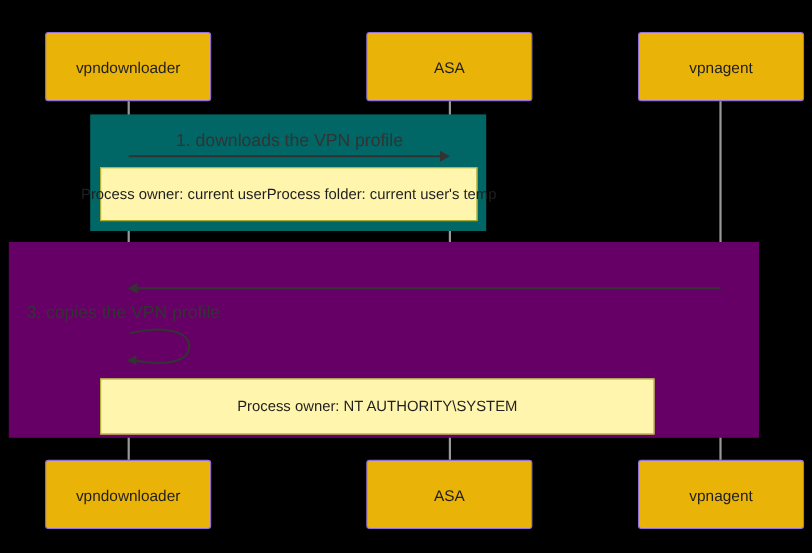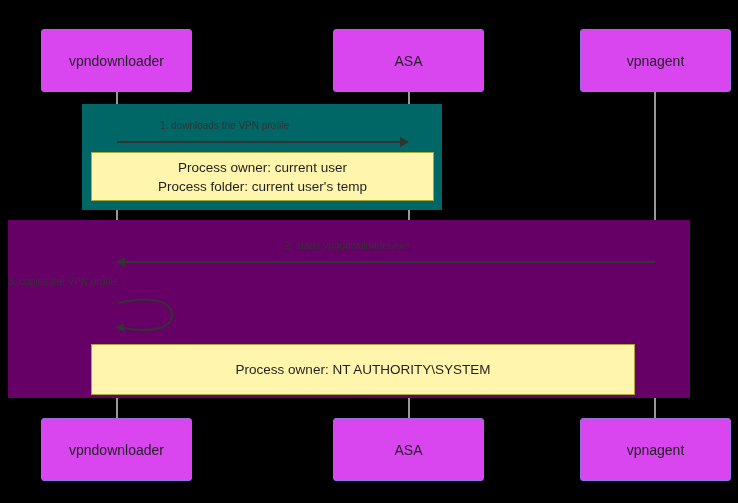--- a/index.html
+++ b/index.html
@@ -23,21 +23,21 @@
     position: absolute;
     width: 2px;
     background: #999999;
     z-index: 1;
   }
 
   
   .participant {
     position: absolute;
     box-sizing: border-box;
-    background: #d946ef;
+    background: #eab308;
     border: 1px solid #9370DB;
     border-radius: 3px;
     display: flex;
     align-items: center;
     justify-content: center;
     color: #1f1f1f;
     font-size: 14px;
     z-index: 6;
   }
 
@@ -68,37 +68,37 @@
     border-left: 9px solid #333333;
   }
   .arrowhead.left {
     border-top: 5px solid transparent;
     border-bottom: 5px solid transparent;
     border-right: 9px solid #333333;
   }
   .msg-label {
     position: absolute;
     color: #333333;
-    font-size: 10px;
+    font-size: 16px;
     white-space: nowrap;
     z-index: 5;
   }
   .selfloop {
     position: absolute;
     z-index: 4;
   }
 
   
   .note {
     position: absolute;
     box-sizing: border-box;
     background: #FFF5AD;
     border: 1px solid #AAAA33;
     display: flex;
-    flex-direction: column;
+    flex-direction: row;
     align-items: center;
     justify-content: center;
     color: #1f1f1f;
     font-size: 13.5px;
     line-height: 19px;
     z-index: 5;
   }
   .note-line { white-space: nowrap; }
 </style>
 </head>
@@ -126,31 +126,30 @@
   <div class="msg-line" style="left:117px; top:141px; width:285px;"></div>
   <div class="arrowhead right" style="left:400px; top:137px;"></div>
 
   <div class="note" style="left:91px; top:152px; width:343px; height:49px;">
     <span class="note-line">Process owner: current user</span>
     <span class="note-line">Process folder: current user's temp</span>
   </div>
 
   <div class="region purple" style="left:8px; top:220px; width:682px; height:178px;"></div>
 
-  <div class="msg-label" style="left:285px; top:240px;">2. starts vpndownloader.exe</div>
   <div class="msg-line" style="left:124px; top:261px; width:531px;"></div>
   <div class="arrowhead left" style="left:116px; top:257px;"></div>
 
-  <div class="msg-label" style="left:8px; top:276px;">3. copies the VPN profile</div>
+  <div class="msg-label" style="left:24px; top:276px;">3. copies the VPN profile</div>
   <svg class="selfloop" style="left:110px; top:296px;" width="72" height="38" viewBox="0 0 72 38">
     <path d="M 8 7 C 42 -1, 62 6, 62 19 C 62 32, 42 38, 9 31" fill="none" stroke="#333333" stroke-width="2"></path>
     <polygon points="14,27 14,36 5,31.5" fill="#333333"></polygon>
   </svg>
 
-  <div class="note" style="left:91px; top:344px; width:544px; height:51px;">
+  <div class="note" style="left:91px; top:344px; width:504px; height:51px;">
     <span class="note-line">Process owner: NT AUTHORITY\SYSTEM</span>
   </div>
 
   <div class="participant" style="left:41px;  top:418px; width:151px; height:63px;">
     <span>vpndownloader</span>
   </div>
   <div class="participant" style="left:333px; top:418px; width:151px; height:63px;">
     <span>ASA</span>
   </div>
   <div class="participant" style="left:580px; top:418px; width:151px; height:63px;">

